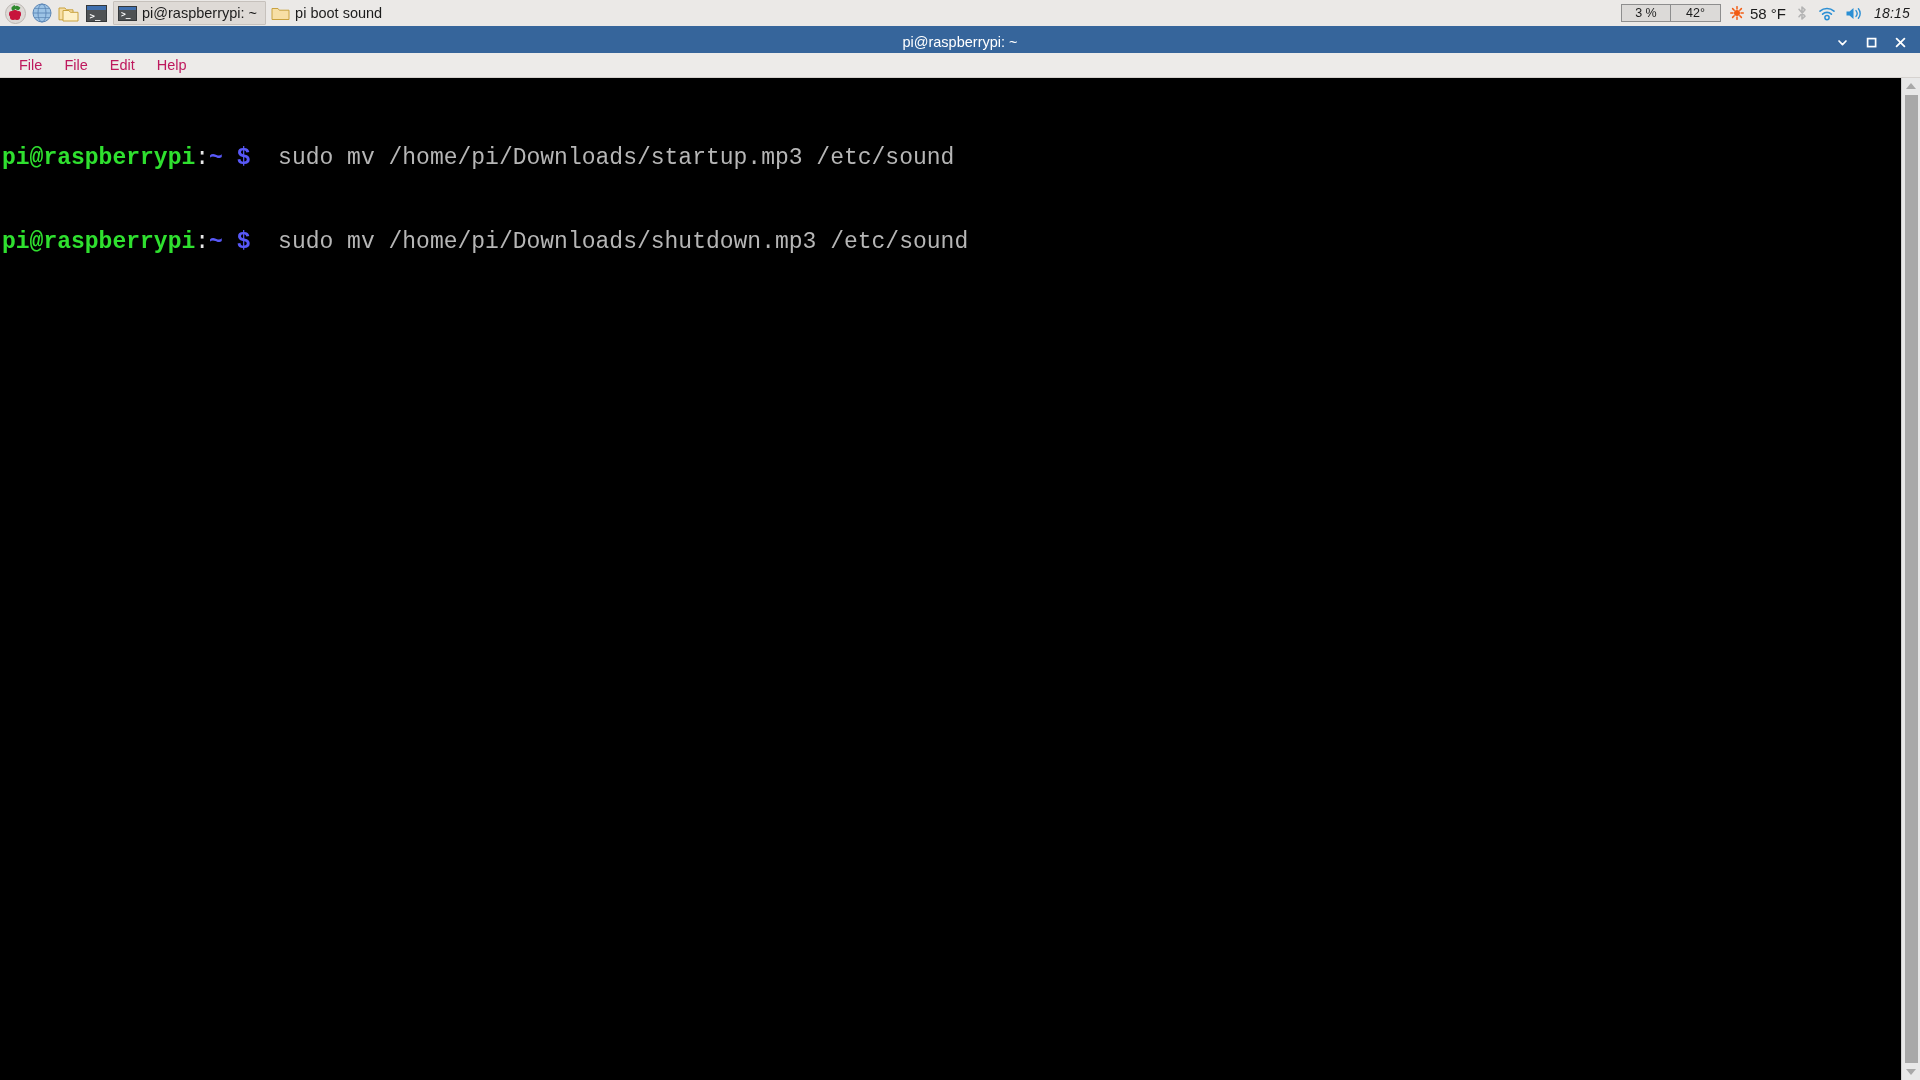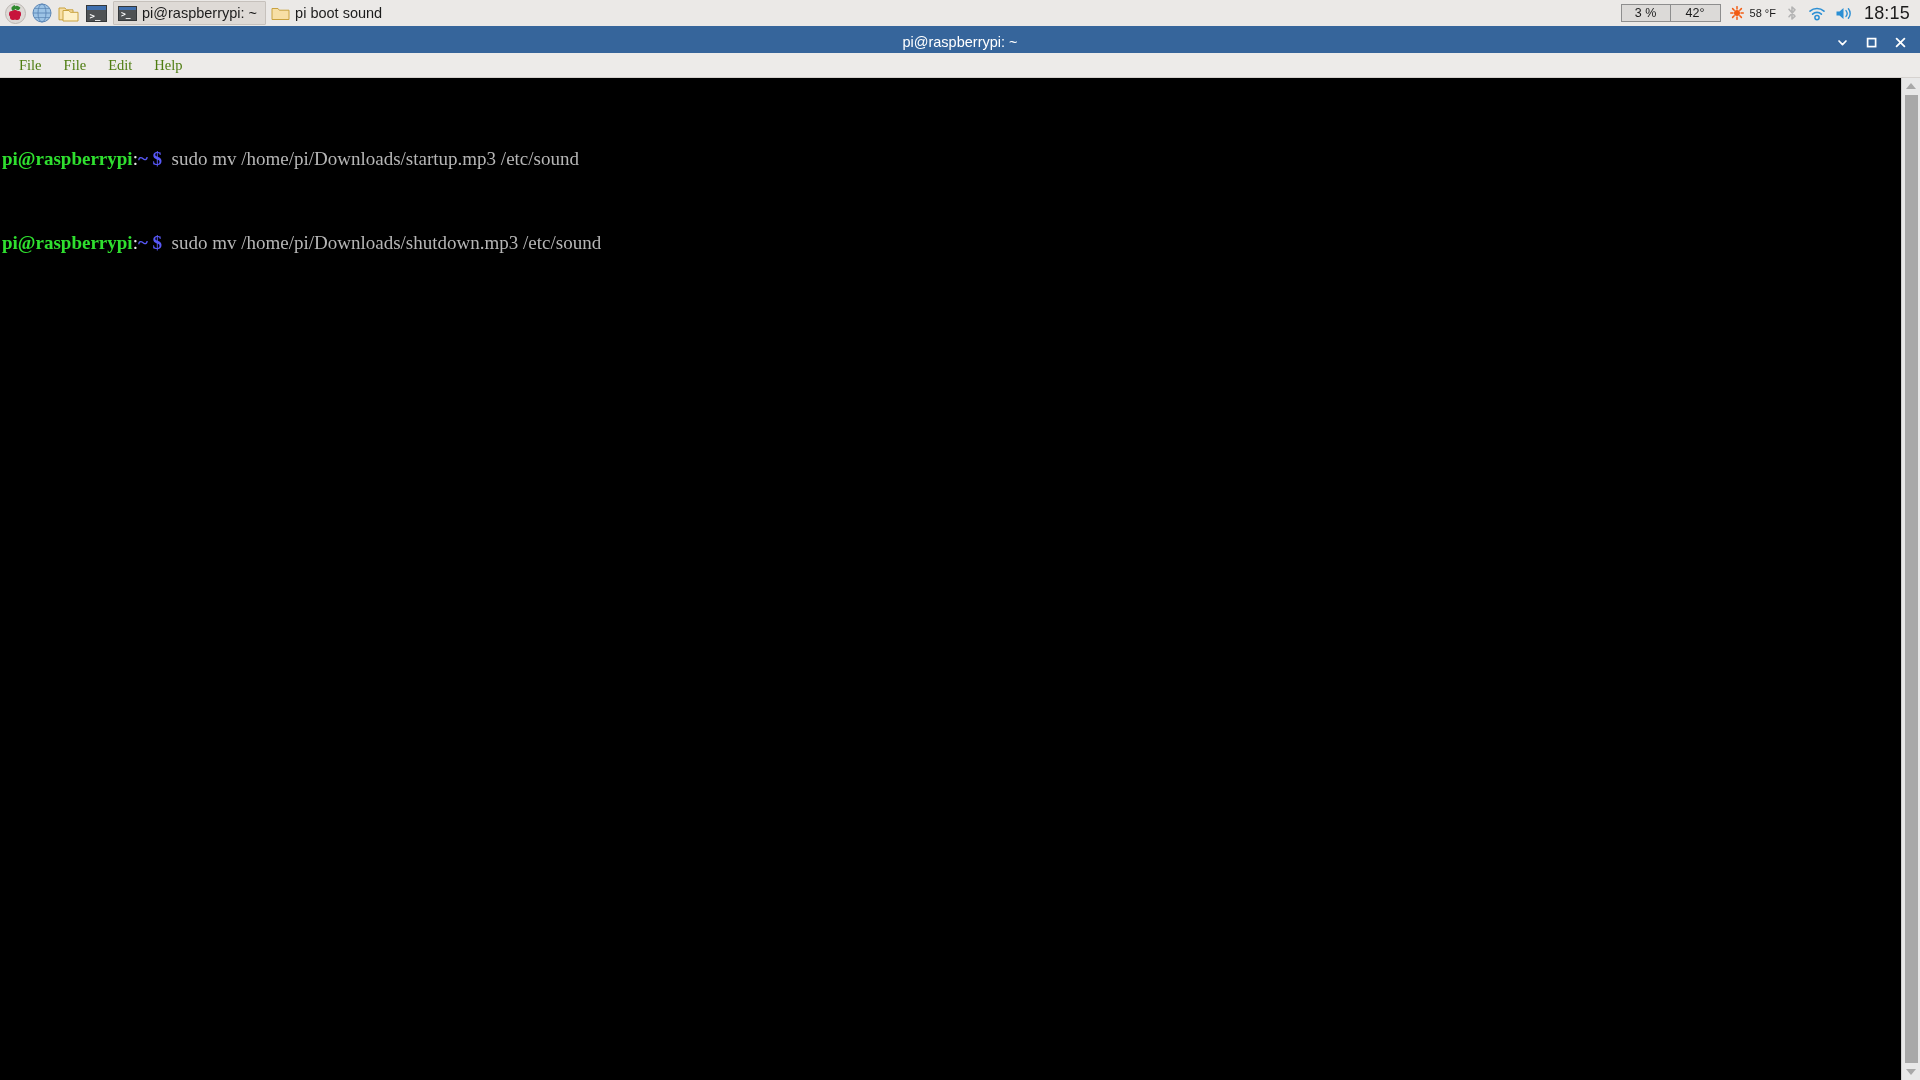--- a/index.html
+++ b/index.html
@@ -102,25 +102,25 @@
   }
   .tray-box {
     height: 18px; min-width: 50px; padding: 0 8px;
     border: 1px solid #8e8e8e; background: #dcdad8;
     display: flex; align-items: center; justify-content: center;
     font-size: 12.5px; color: #1c1c1c;
   }
   .tray-boxes { display: flex; }
   .tray-boxes .tray-box + .tray-box { border-left: none; }
   .sun-ico { width: 14px; height: 14px; position: relative; }
-  .temp-text { font-size: 11px; color: #1c1c1c; margin-left: -3px; }
+  .temp-text { font-size: 15px; color: #1c1c1c; margin-left: -3px; }
   .bt-ico { width: 14px; height: 16px; }
   .wifi-ico { width: 18px; height: 15px; }
   .spk-ico { width: 18px; height: 15px; }
-  .clock { font-size: 18px; color: #1c1c1c; margin-left: 2px; letter-spacing: 0.2px; }
+  .clock { font-size: 14px; color: #1c1c1c; margin-left: 2px; letter-spacing: 0.2px; font-style: italic; }
 
   
   #window {
     position: absolute; top: 31px; left: 0;
     width: 1920px; height: 1049px;
     background: #000;
     display: flex; flex-direction: column;
   }
   #titlebar {
     height: 22px; background: #36659b;
@@ -135,32 +135,31 @@
     padding-right: 12px; z-index: 2;
   }
   .wbtn { width: 15px; height: 15px; display: flex; align-items: center; justify-content: center; }
 
   #menubar {
     height: 25px; background: #edebe9; flex: none;
     display: flex; align-items: center; padding-left: 8px; gap: 0px;
     border-bottom: 1px solid #d6d2cf;
   }
   .menu-item {
-    font-size: 14.5px; color: #4d7c0f;
+    font-size: 14.5px; color: #be185d;
     padding: 2px 11px;
-    font-family: Liberation Serif, serif;
   }
 
   #term-area {
     flex: 1; background: #000; display: flex; position: relative; overflow: hidden;
   }
   #term-text {
     flex: 1; padding: 6px 16px 0 2px;
-    font-family: Liberation Serif, serif;
-    font-size: 19px;
+    font-family: Liberation Mono, monospace;
+    font-size: 23px;
     line-height: 21.2px;
     white-space: pre;
   }
   .tline { display: block; height: 21.2px; }
   .c-user { color: #2fe02f; font-weight: bold; }
   .c-colon { color: #e8e8e8; }
   .c-path { color: #5858f8; font-weight: bold; }
   .c-cmd { color: #b6b6b6; }
   .cursor {
     display: inline-block; width: 10px; height: 17px;

